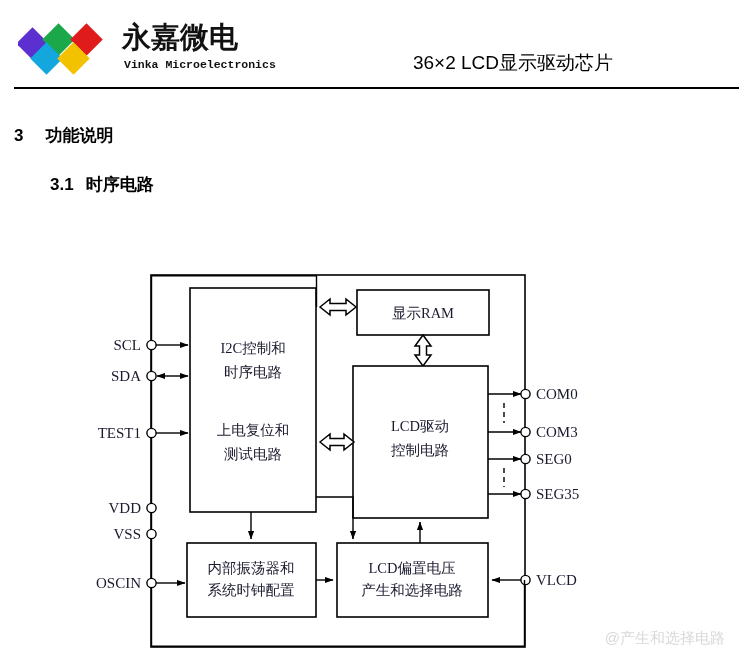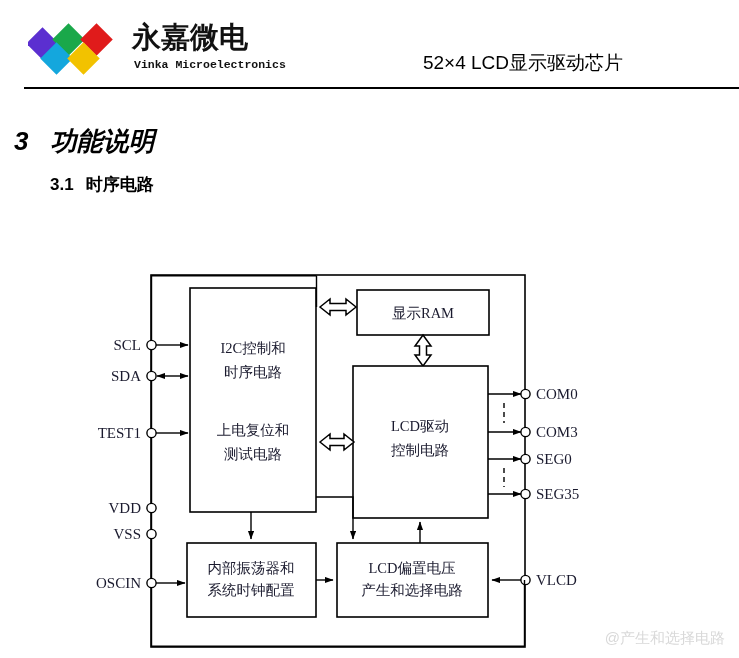--- a/index.html
+++ b/index.html
@@ -13,21 +13,21 @@
     height: 658px;
     position: relative;
     overflow: hidden;
     font-family: "Liberation Serif", "DejaVu Serif", serif;
     color: #000000;
   }
 
   
   #page-header {
     position: absolute;
-    left: 10px; top: 0;
+    left: 0; top: 0;
     width: 627px; height: 90px;
   }
   #brand-logo {
     position: absolute;
     left: 18px; top: 16px;
     width: 230px; height: 62px;
   }
   #logo-mark {
     position: absolute;
     left: 0; top: 4px;
@@ -79,22 +79,21 @@
 
   
   .heading-l1 {
     position: absolute;
     font-family: "Liberation Sans", "DejaVu Sans", sans-serif;
     font-weight: bold;
     white-space: nowrap;
   }
   #section-heading {
     left: 14px; top: 124px;
-    font-size: 26px;
-    font-style: italic;
+    font-size: 17px;
   }
   #section-heading .num { margin-right: 22px; }
   #subsection-heading {
     left: 14px; top: 173px;
     font-size: 17px;
   }
   #subsection-heading .num { margin-right: 12px; margin-left: 36px; }
 
   
   #block-diagram {
@@ -171,21 +170,21 @@
       <rect x="3" y="12" width="23" height="23" transform="rotate(45 14.5 23.5)" fill="#5b2fd0"></rect>
       <rect x="29" y="8" width="23" height="23" transform="rotate(45 40.5 19.5)" fill="#1aa84a"></rect>
       <rect x="57" y="8" width="23" height="23" transform="rotate(45 68.5 19.5)" fill="#e01b1b"></rect>
       <rect x="17" y="27" width="23" height="23" transform="rotate(45 28.5 38.5)" fill="#14a7dd"></rect>
       <rect x="44" y="27" width="23" height="23" transform="rotate(45 55.5 38.5)" fill="#f2c200"></rect>
     </svg>
     <div id="logo-wordmark-cn">永嘉微电</div>
     <div id="logo-wordmark-en">Vinka Microelectronics</div>
   </div>
 
-  <div id="part-subtitle">52×4 LCD显示驱动芯片</div>
+  <div id="part-subtitle">36×2 LCD显示驱动芯片</div>
   <div id="header-rule"></div>
 </div>
 
 <div class="heading-l1" id="section-heading">
   <span class="num">3</span><span>功能说明</span>
 </div>
 
 <div class="heading-l1" id="subsection-heading">
   <span class="num">3.1</span><span>时序电路</span>
 </div>

